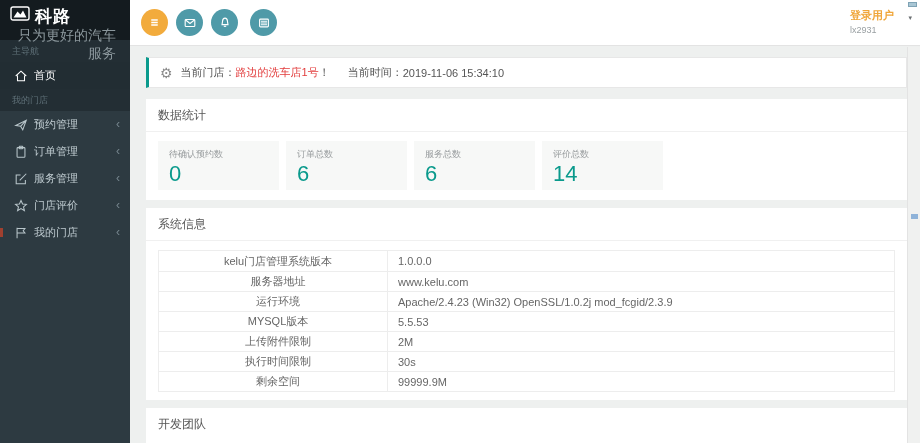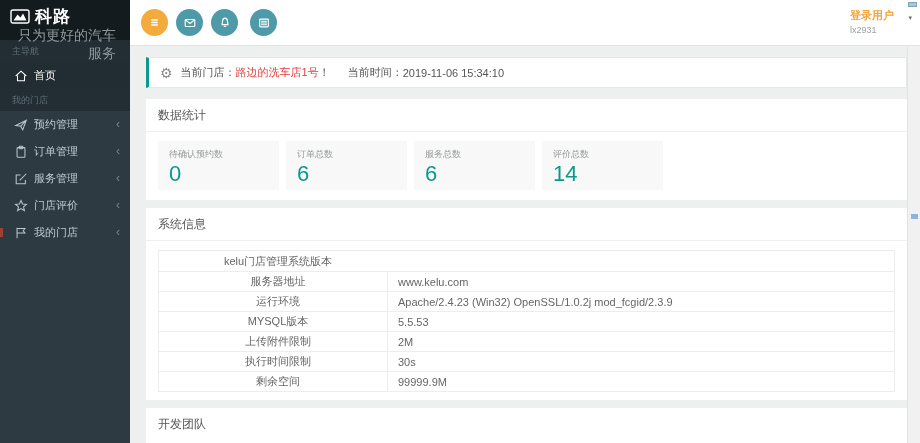--- a/index.html
+++ b/index.html
@@ -3,21 +3,21 @@
 <meta charset="utf-8">
 <style>
   * { margin:0; padding:0; box-sizing:border-box; }
   html,body { width:920px; height:443px; overflow:hidden; }
   body { font-family:"Liberation Sans","DejaVu Sans",sans-serif; }
   #app { position:relative; width:920px; height:443px; background:#eef0ef; overflow:hidden; }
 
   
   .sidebar { position:absolute; left:0; top:0; width:130px; height:443px; background:#2d3a41; z-index:3; }
   .logo { height:40px; background:#141b1f; padding:5px 8px 0 10px; }
-  .logo-row { display:flex; align-items:center; }
+  .logo-row { display:flex; align-items:flex-start; }
   .logo-title { color:#fff; font-size:17px; font-weight:bold; letter-spacing:1px; margin-left:4px; }
   .logo-sub { color:#8b979c; font-size:14px; text-align:right; padding-right:6px; margin-top:-1px; }
   .menu { list-style:none; }
   .menu-section { background:#232e34; color:#5f7078; font-size:9px; padding:5px 12px 4px; }
   .menu-item { position:relative; height:27px; line-height:27px; padding-left:13px; color:#bfcbd0; font-size:11px; cursor:pointer; display:flex; align-items:center; }
   .menu-item.active { background:#222d33; color:#ffffff; }
   .menu-item .mi-icon { width:15px; height:15px; margin-right:6px; display:inline-flex; align-items:center; justify-content:center; flex:none; }
   .menu-item .chevron { position:absolute; right:10px; color:#76868e; font-size:12px; line-height:27px; }
   .menu-item .red-badge { position:absolute; left:0; top:9px; width:3px; height:9px; background:#a0402f; }
   .mi-icon svg { stroke:#b9c6cb; fill:none; stroke-width:1.2; }
@@ -221,20 +221,21 @@
         </div>
       </div>
     </section>
 
     <section class="panel" style="margin-top:8px;">
       <div class="panel-head">系统信息</div>
       <div class="panel-body" style="padding-bottom:8px;">
         <div class="sys-table">
           <div class="sys-row">
             <div class="sys-label">kelu门店管理系统版本</div>
+            <div class="sys-value">1.0.0.0</div>
           </div>
           <div class="sys-row">
             <div class="sys-label">服务器地址</div>
             <div class="sys-value">www.kelu.com</div>
           </div>
           <div class="sys-row">
             <div class="sys-label">运行环境</div>
             <div class="sys-value">Apache/2.4.23 (Win32) OpenSSL/1.0.2j mod_fcgid/2.3.9</div>
           </div>
           <div class="sys-row">

